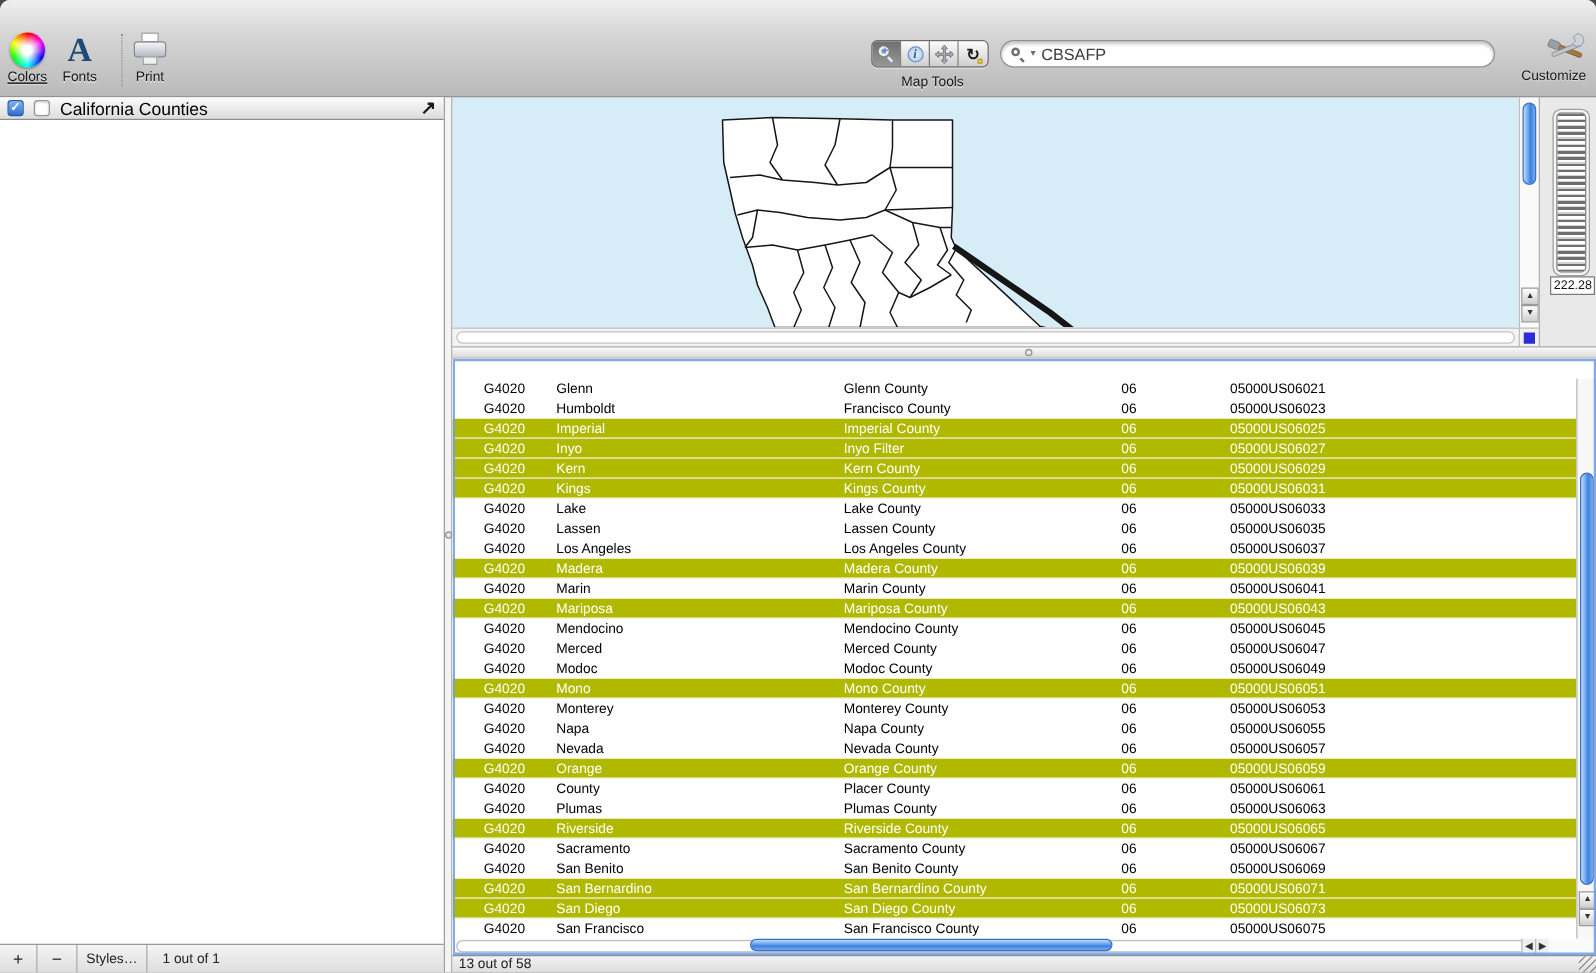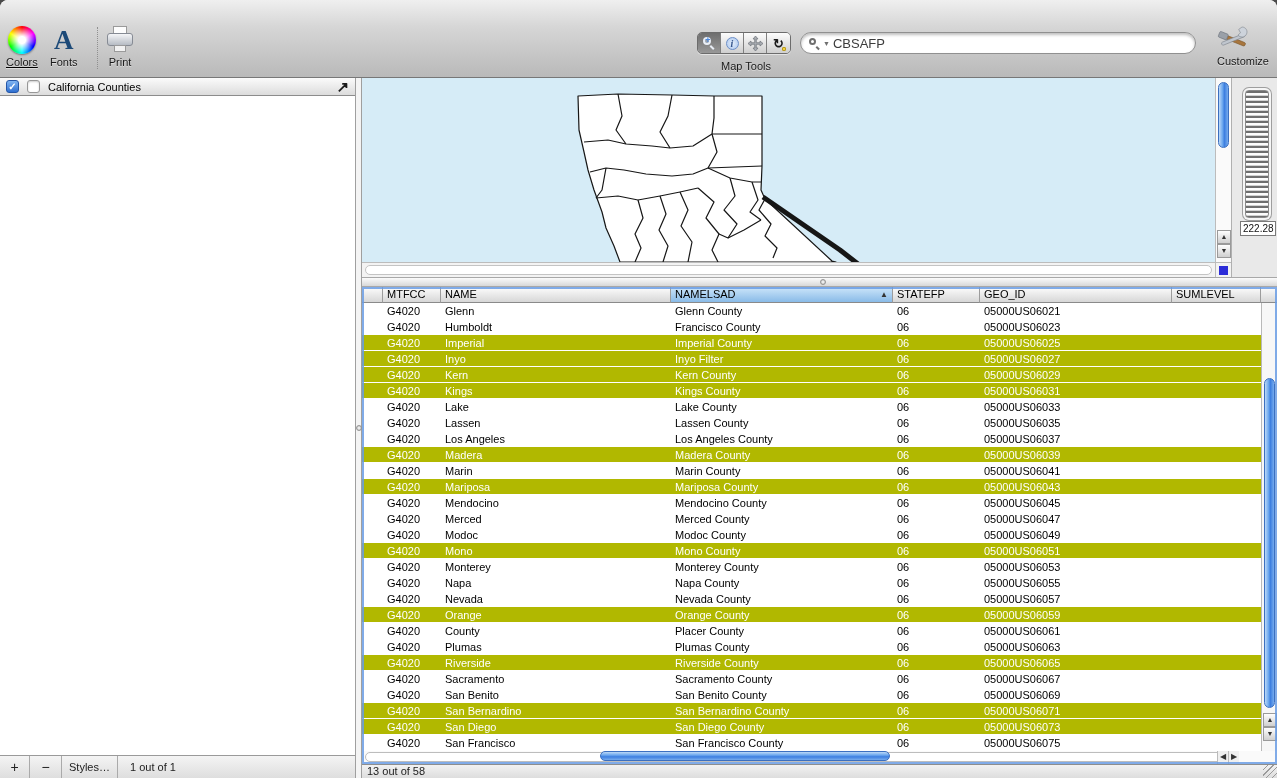--- a/index.html
+++ b/index.html
@@ -51,32 +51,32 @@
   
   .searchwrap { position:absolute; left:800px; top:32px; width:396px; height:22px; border-radius:11px;
     background:#fff; border:1px solid #909090; box-shadow:inset 0 2px 3px rgba(0,0,0,.25); display:flex; align-items:center; padding:0 8px; gap:3px; }
   .s-mag { position:relative; width:11px; height:11px; flex:0 0 auto; }
   .s-mag .c { position:absolute; left:0; top:0; width:7px; height:7px; border-radius:50%; border:2px solid #6f6f6f; }
   .s-mag .h { position:absolute; left:8px; top:8px; width:4px; height:2px; background:#6f6f6f; transform:rotate(45deg); transform-origin:0 0; }
   .s-chev { font-size:7px; color:#6f6f6f; flex:0 0 auto; }
   .searchwrap input { border:none; outline:none; flex:1; font-size:13px; color:#3c3c3c; background:transparent; font-family:"Liberation Sans",sans-serif; }
   .filter-label { position:absolute; left:800px; top:60px; width:396px; }
 
-  .customize { position:absolute; right:8px; top:26px; display:flex; flex-direction:column; align-items:flex-start; gap:1px; }
+  .customize { position:absolute; right:8px; top:26px; display:flex; flex-direction:column; align-items:flex-end; gap:1px; }
 
   
   .content { position:absolute; left:0; top:78px; right:0; bottom:0; }
 
   .sidebar { position:absolute; left:0; top:0; width:355px; bottom:0; background:#fff; }
   .layer-row { height:18px; background:linear-gradient(#fbfbfb,#dcdcdc); border-bottom:1px solid #8c8c8c;
     display:flex; align-items:center; padding:0 6px; gap:8px; }
   .cbx { width:13px; height:13px; border-radius:3px; flex:0 0 auto; }
   .cbx.on { background:linear-gradient(#7fb4f2,#2f6fd0); border:1px solid #2456a8; color:#fff; font-size:10px; font-weight:bold; line-height:11px; text-align:center; }
   .cbx.off { background:#fff; border:1px solid #979797; box-shadow:inset 0 1px 2px rgba(0,0,0,.2); }
-  .layer-name { font-size:11px; color:#000; flex:1; }
+  .layer-name { font-size:14px; color:#000; flex:1; }
   .ne-arrow { font-size:15px; font-weight:bold; color:#1b1b1b; line-height:14px; }
   .sidebar-footer { position:absolute; left:0; bottom:0; width:100%; height:23px; background:linear-gradient(#f4f4f4,#dedede);
     border-top:1px solid #9a9a9a; display:flex; align-items:stretch; font-size:11px; color:#222; }
   .foot-btn { border-right:1px solid #aaa; display:flex; align-items:center; justify-content:center; }
   .foot-btn.plus { width:30px; font-size:14px; } .foot-btn.minus { width:32px; font-size:14px; }
   .foot-btn.styles { width:56px; }
   .foot-count { display:flex; align-items:center; padding-left:12px; }
 
   .vsplit { position:absolute; left:355px; top:0; width:7px; bottom:0; background:#f4f4f4;
     border-left:1px solid #9f9f9f; border-right:1px solid #9f9f9f; }
@@ -276,30 +276,20 @@
           <div class="roller"></div>
           <div class="zoom-field">222.28</div>
         </div>
         <div class="map-splitter">
             <span class="dimple"></span>
           </div>
       </div>
 
       <div class="table-panel">
         <div class="ring"></div>
-        <div class="thead">
-          <div class="th c0"></div>
-          <div class="th c1">MTFCC</div>
-          <div class="th c2">NAME</div>
-          <div class="th c3 sorted"><span>NAMELSAD</span><span class="sort-ind">▲</span></div>
-          <div class="th c4">STATEFP</div>
-          <div class="th c5">GEO_ID</div>
-          <div class="th c6">SUMLEVEL</div>
-          <div class="th fill"></div>
-        </div>
         <div class="tbody">
             <div class="trow">
     <div class="c0"></div>
     <div class="c1">G4020</div>
     <div class="c2">Glenn</div>
     <div class="c3">Glenn County</div>
     <div class="c4">06</div>
     <div class="c5">05000US06021</div>
     <div class="c6"></div>
   </div>

